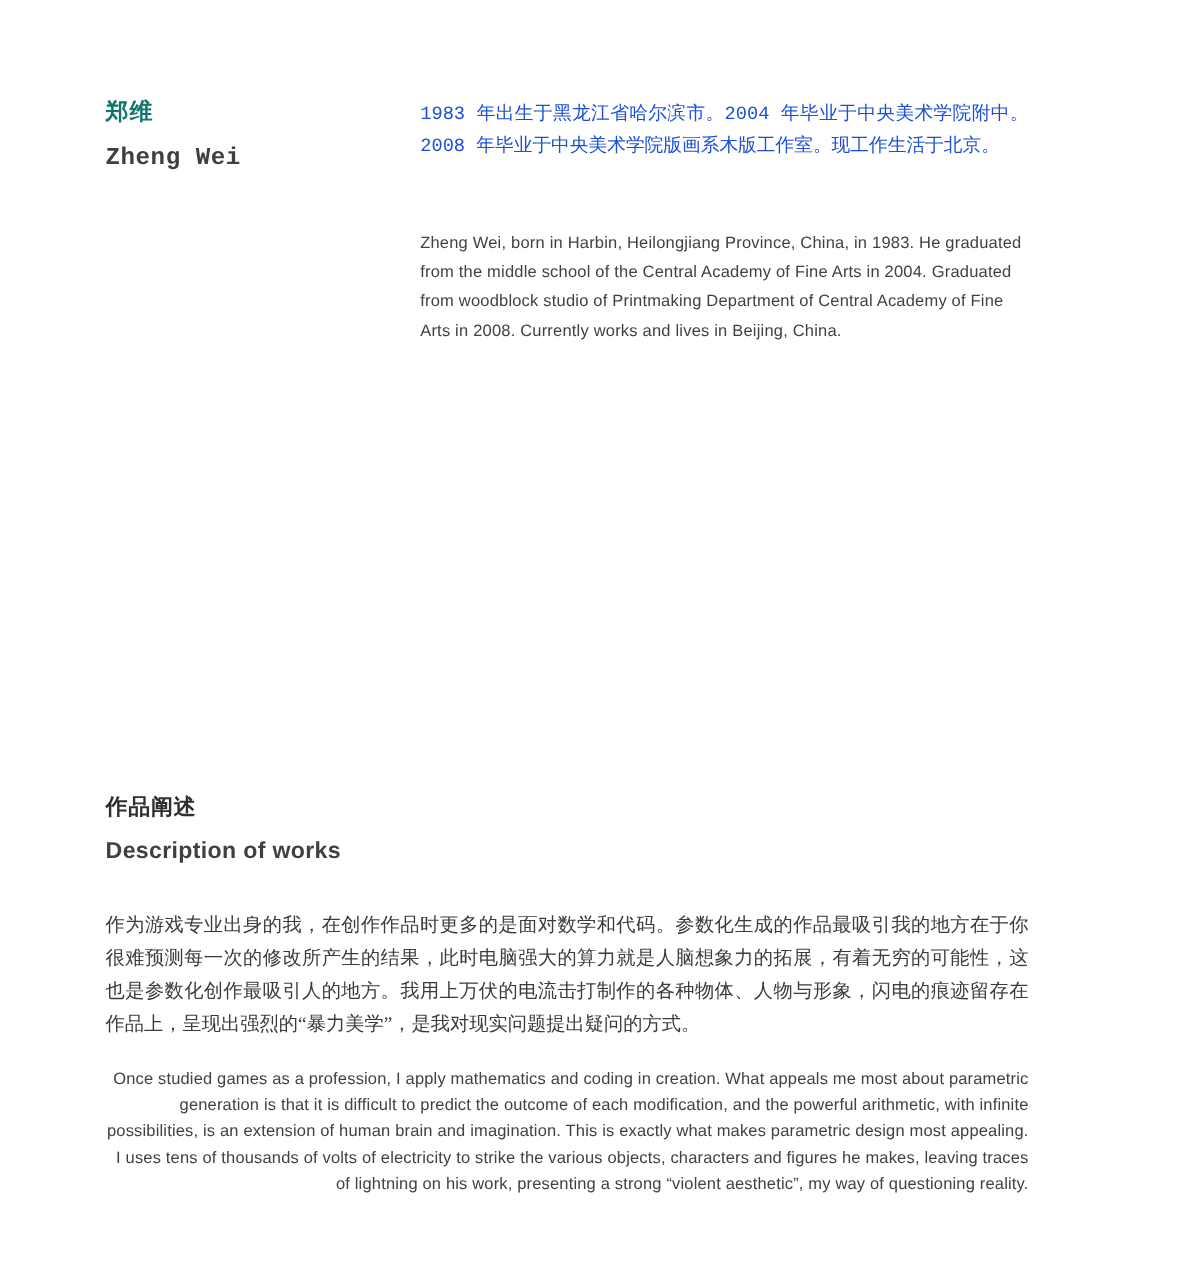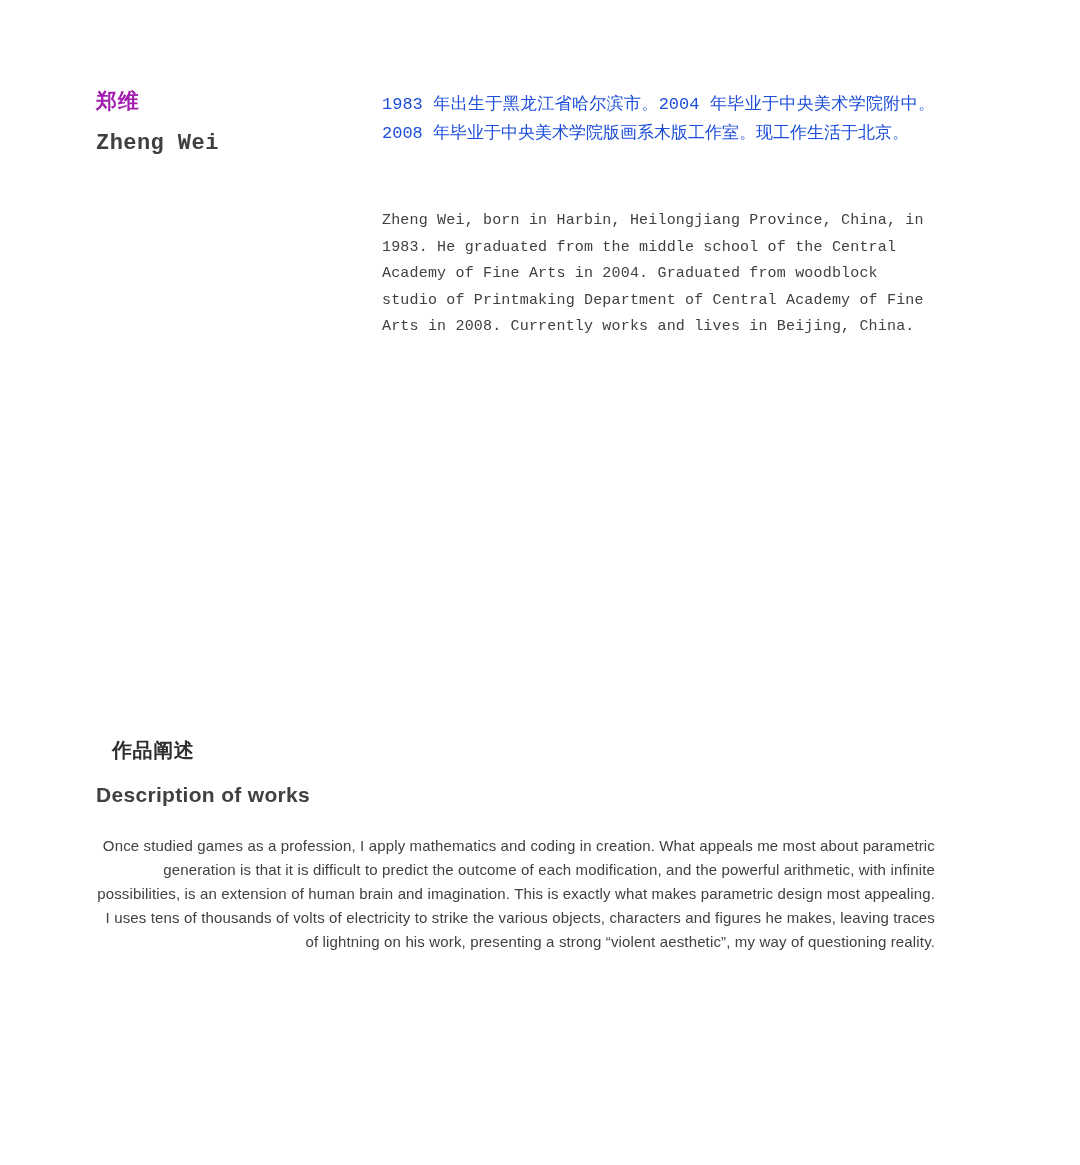--- a/index.html
+++ b/index.html
@@ -26,21 +26,21 @@
     position: absolute;
     left: 96px;
     top: 86px;
     width: 280px;
   }
   .name-zh {
     font-family: "Liberation Serif", "DejaVu Serif", serif;
     font-weight: bold;
     font-size: 21px;
     line-height: 30px;
-    color: #a21caf;
+    color: #0f766e;
     margin: 0;
     letter-spacing: 0.04em;
   }
   .name-en {
     font-family: Liberation Mono, monospace;
     font-size: 22px;
     line-height: 32px;
     color: #3f3f3f;
     margin: 12px 0 0 0;
     letter-spacing: 0.02em;
@@ -55,42 +55,42 @@
   .bio-zh {
     font-family: Liberation Mono, monospace;
     font-size: 17px;
     line-height: 29px;
     color: #1d4ed8;
     margin: 0;
     text-align: justify;
     text-justify: inter-ideograph;
   }
   .bio-en {
-    font-family: Liberation Mono, monospace;
+    font-family: Liberation Sans, sans-serif;
     font-size: 15px;
     line-height: 26.5px;
     color: #414141;
     margin: 60px 0 0 0;
     letter-spacing: 0.012em;
   }
 
   
   .desc-block {
     position: absolute;
     left: 96px;
     top: 720px;
     width: 839px;
   }
   .desc-heading-zh {
     font-family: "Liberation Serif", "DejaVu Serif", serif;
     font-weight: bold;
     font-size: 20px;
     line-height: 28px;
     color: #2f2f2f;
-    margin: 16px;
+    margin: 0;
     letter-spacing: 0.03em;
   }
   .desc-heading-en {
     font-family: "Liberation Sans", sans-serif;
     font-size: 21px;
     line-height: 30px;
     color: #404040;
     margin: 11px 0 0 0;
     letter-spacing: 0.015em;
   }
@@ -124,16 +124,17 @@
   </div>
 
   <div class="bio-block">
     <p class="bio-zh">1983 年出生于黑龙江省哈尔滨市。2004 年毕业于中央美术学院附中。2008 年毕业于中央美术学院版画系木版工作室。现工作生活于北京。</p>
     <p class="bio-en">Zheng Wei, born in Harbin, Heilongjiang Province, China, in 1983. He graduated from the middle school of the Central Academy of Fine Arts in 2004. Graduated from woodblock studio of Printmaking Department of Central Academy of Fine Arts in 2008. Currently works and lives in Beijing, China.</p>
   </div>
 
   <div class="desc-block">
     <h3 class="desc-heading-zh">作品阐述</h3>
     <h4 class="desc-heading-en">Description of works</h4>
+    <p class="desc-zh">作为游戏专业出身的我，在创作作品时更多的是面对数学和代码。参数化生成的作品最吸引我的地方在于你很难预测每一次的修改所产生的结果，此时电脑强大的算力就是人脑想象力的拓展，有着无穷的可能性，这也是参数化创作最吸引人的地方。我用上万伏的电流击打制作的各种物体、人物与形象，闪电的痕迹留存在作品上，呈现出强烈的“暴力美学”，是我对现实问题提出疑问的方式。</p>
     <p class="desc-en">Once studied games as a profession, I apply mathematics and coding in creation. What appeals me most about parametric generation is that it is difficult to predict the outcome of each modification, and the powerful arithmetic, with infinite possibilities, is an extension of human brain and imagination. This is exactly what makes parametric design most appealing. I uses tens of thousands of volts of electricity to strike the various objects, characters and figures he makes, leaving traces of lightning on his work, presenting a strong “violent aesthetic”, my way of questioning reality.</p>
   </div>
 
 </div>
 
 </body></html>

